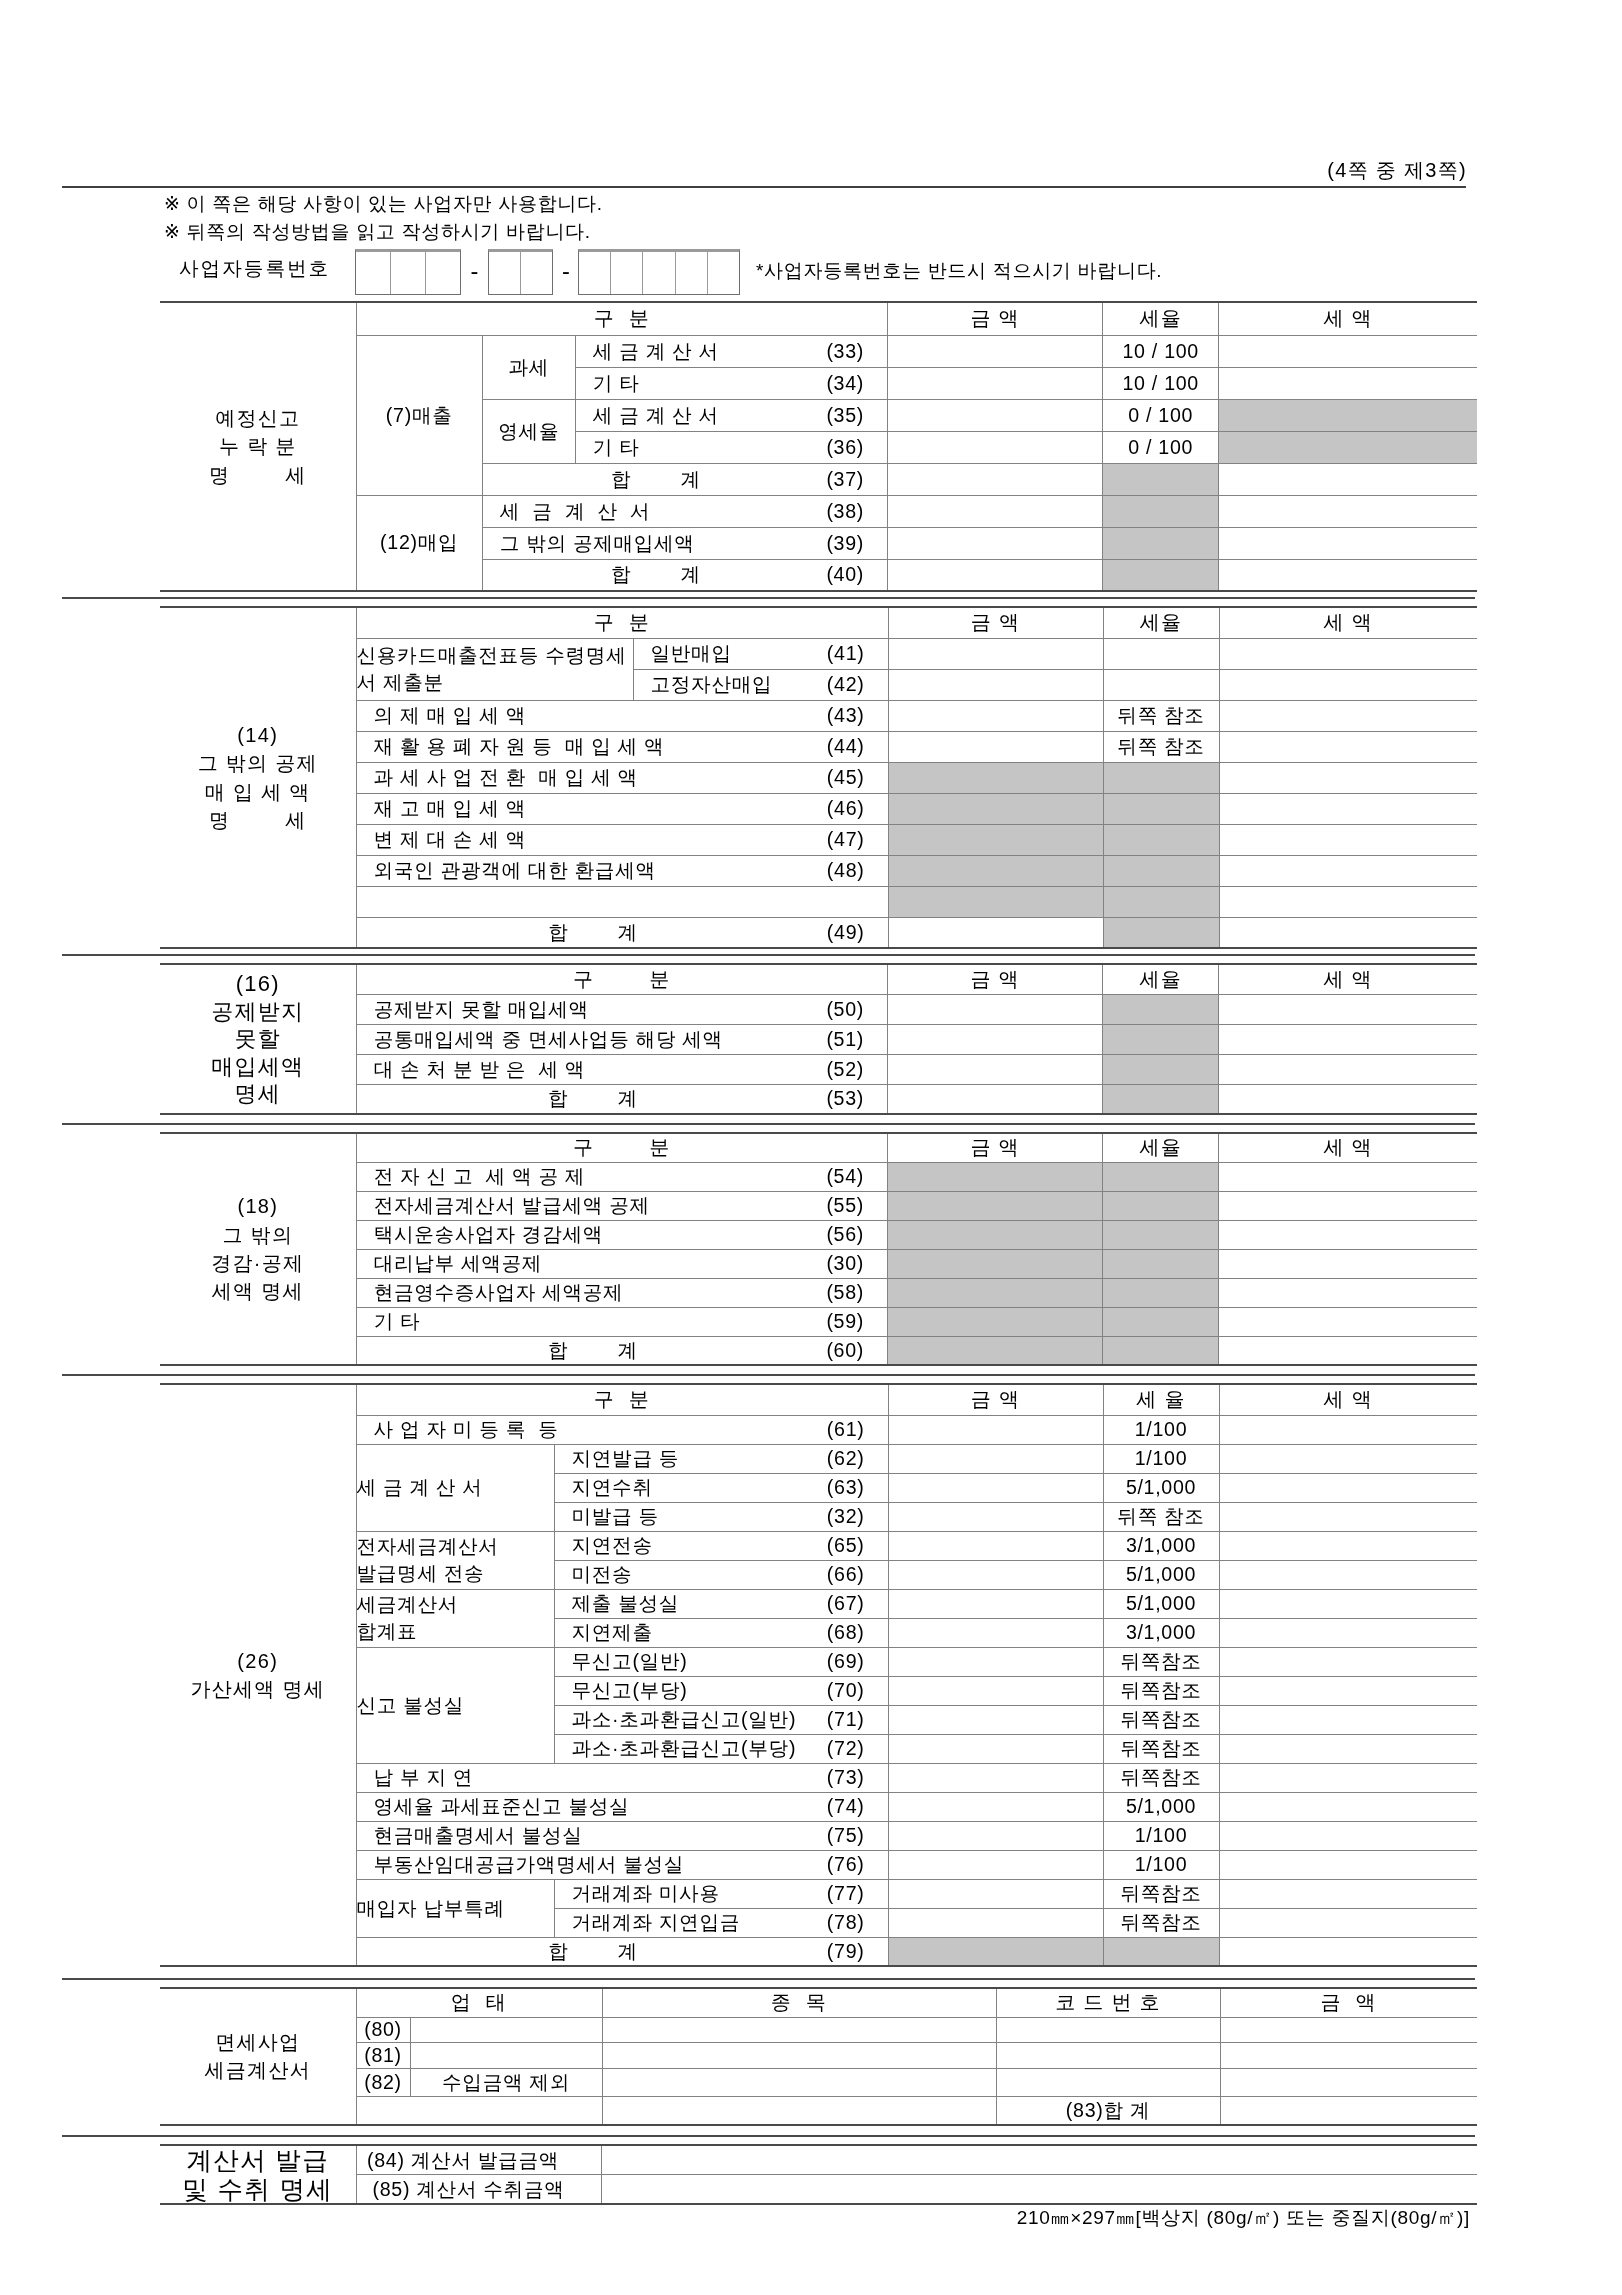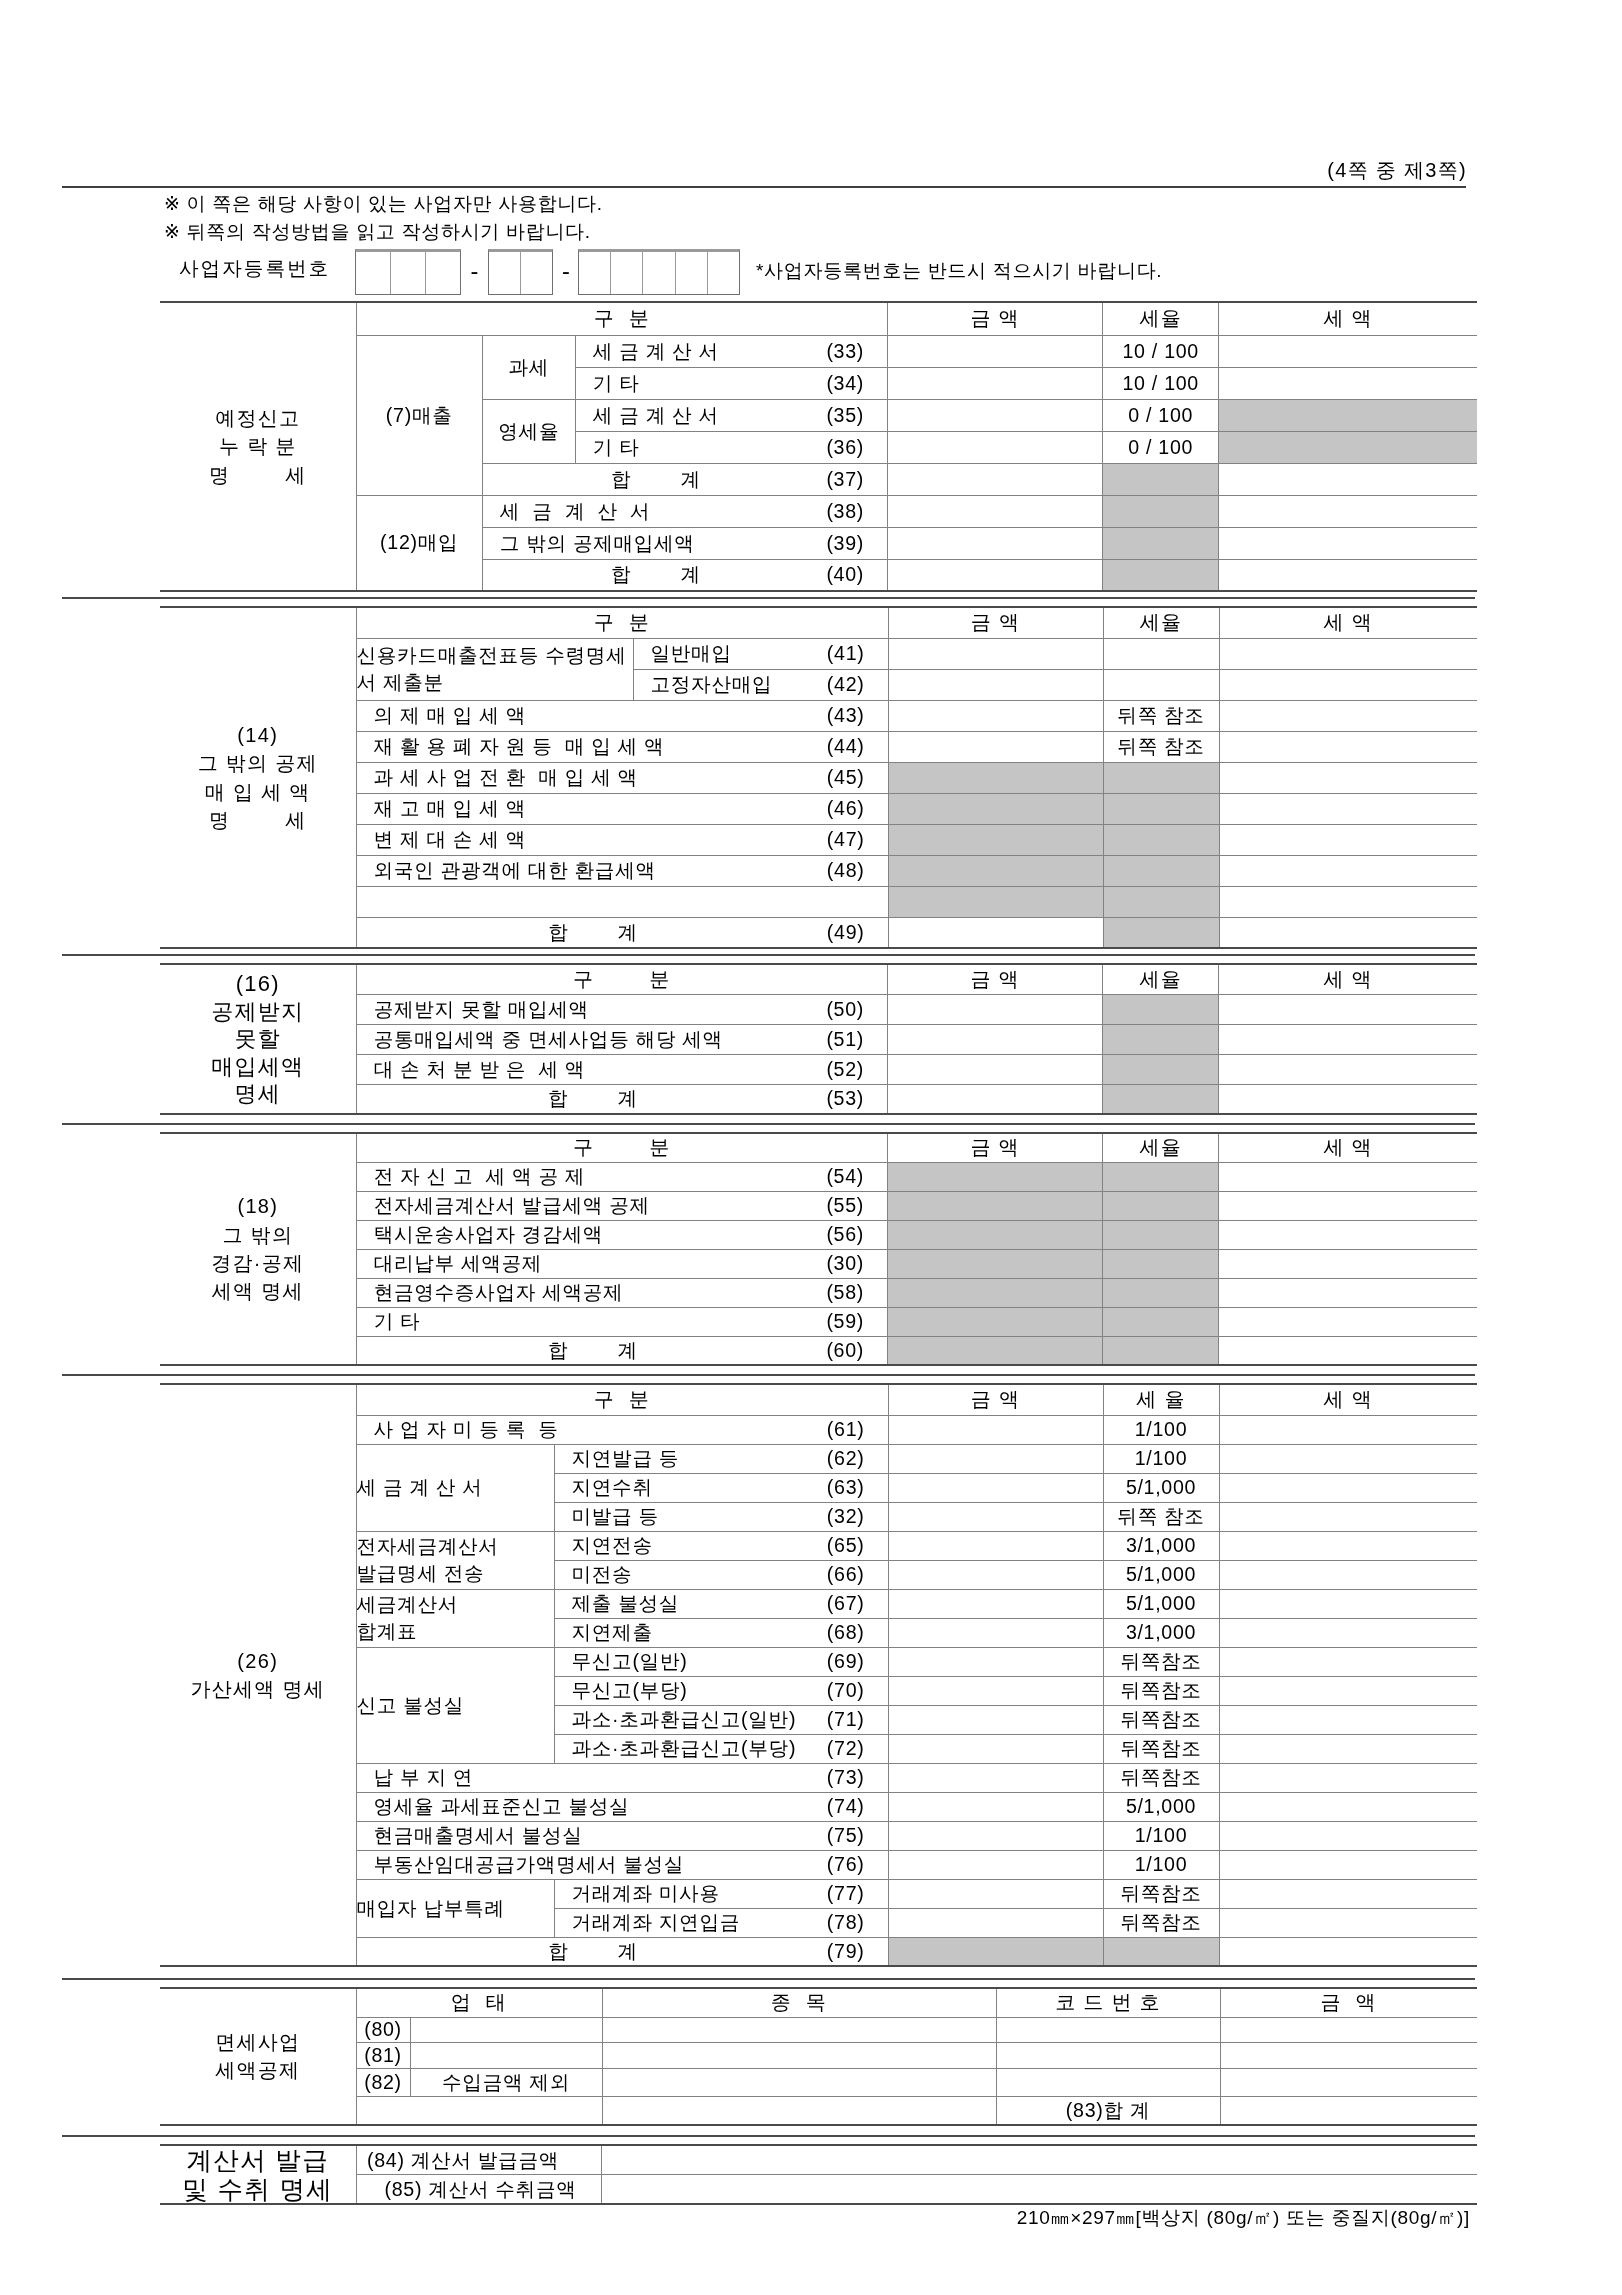--- a/index.html
+++ b/index.html
@@ -736,21 +736,21 @@
         <col style="width:196px">
         <col style="width:54px">
         <col style="width:192px">
         <col style="width:394px">
         <col style="width:224px">
         <col style="width:257px">
       </colgroup>
     <tbody>
         <tr class="hd">
       <td class="sec" rowspan="5">면세사업
-세액공제</td>
+세금계산서</td>
       <td colspan="2">업  태</td>
       <td>종  목</td>
       <td>코 드 번 호</td>
       <td class="last">금  액</td>
     </tr>
     <tr>
       <td style="text-align:center">(80)</td>
       <td style="text-align:center"></td>
       <td></td>
       <td>
@@ -814,21 +814,21 @@
         <col style="width:876px">
       </colgroup>
     <tbody>
         <tr>
       <td class="sec" rowspan="2">계산서 발급
 및 수취 명세</td>
       <td style="padding-left:10.5px">(84) 계산서 발급금액</td>
       <td class="last"></td>
     </tr>
     <tr>
-      <td style="padding-left:28px">(85) 계산서 수취금액</td>
+      <td style="padding-left:16px">(85) 계산서 수취금액</td>
       <td class="last"></td>
     </tr>
   </tbody>
     </table>
 
   <div class="abs footer">210㎜×297㎜[백상지 (80g/㎡) 또는 중질지(80g/㎡)]</div>
 </div>
 
 
 </body></html>

